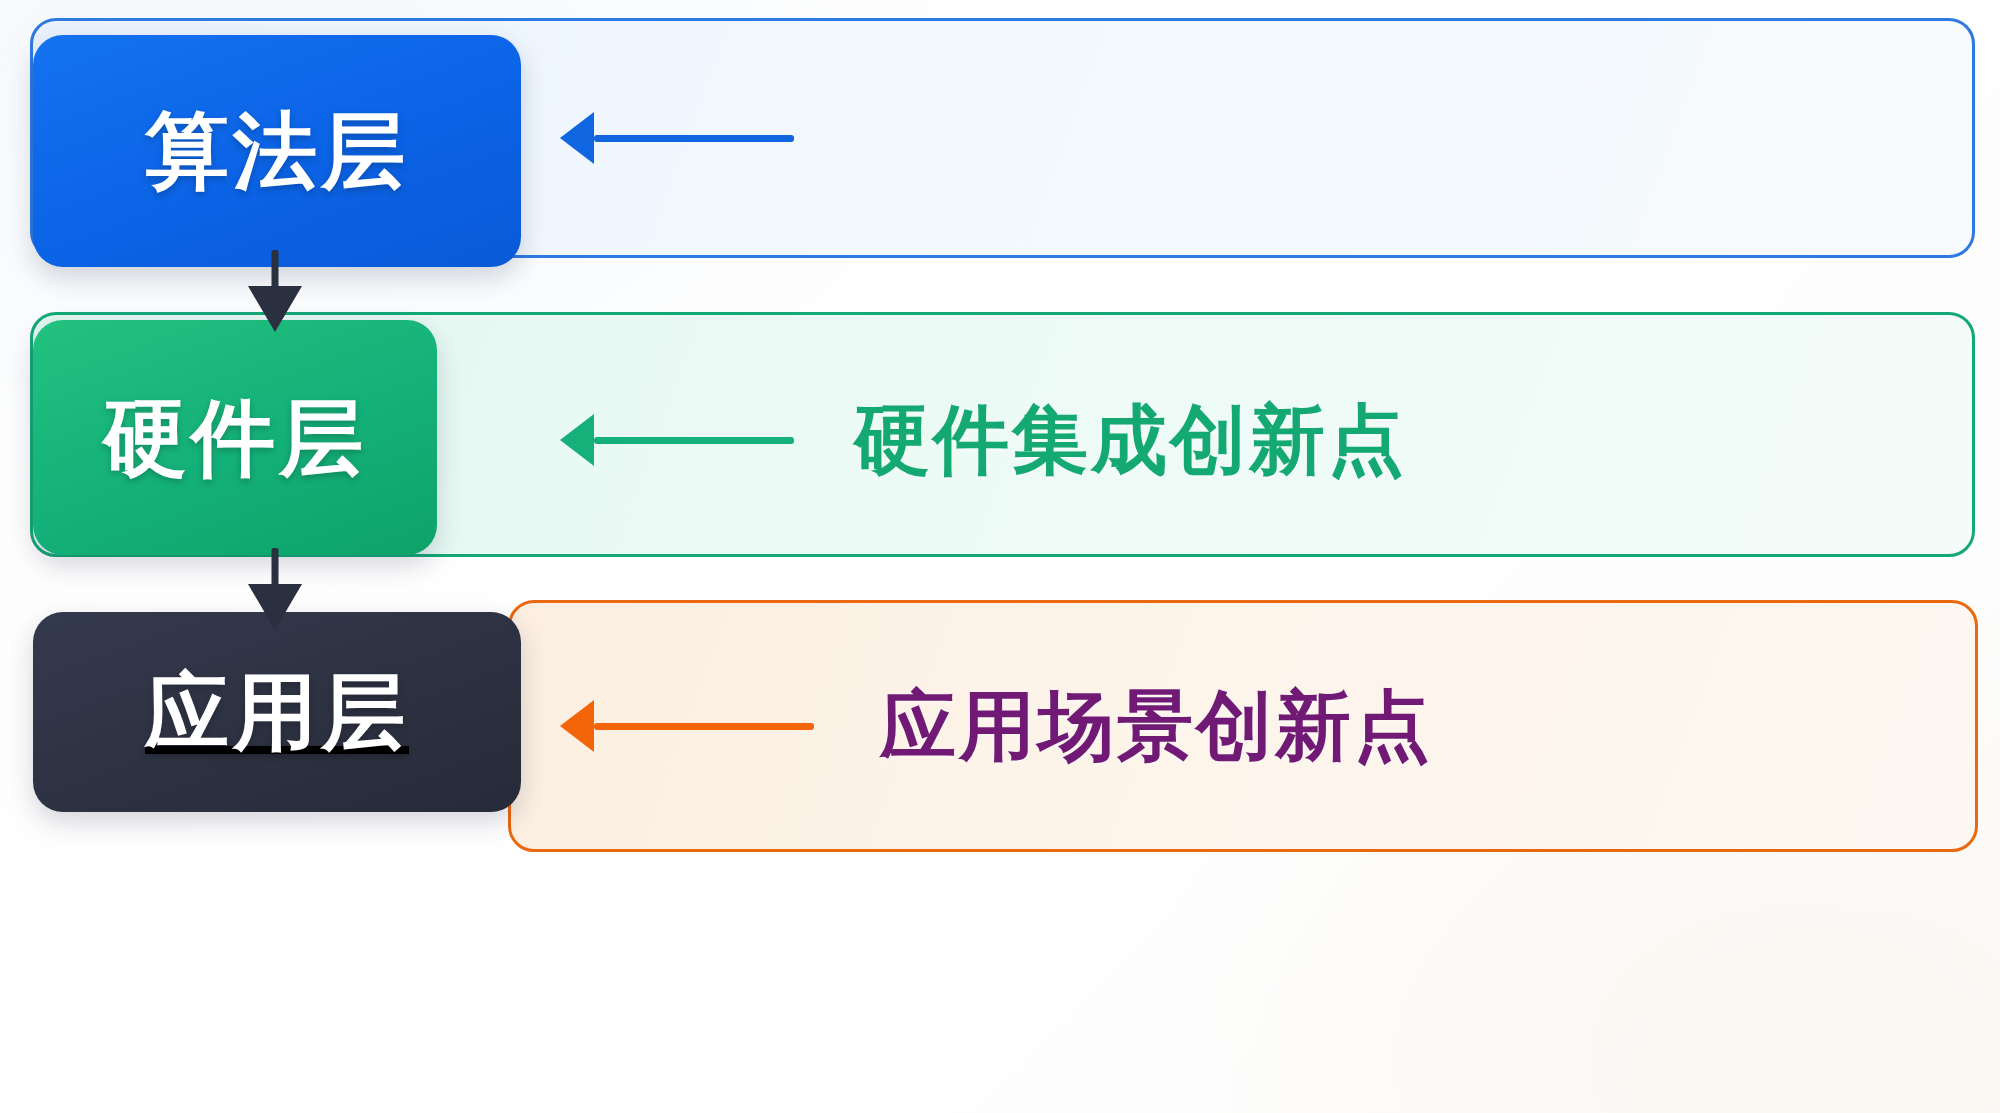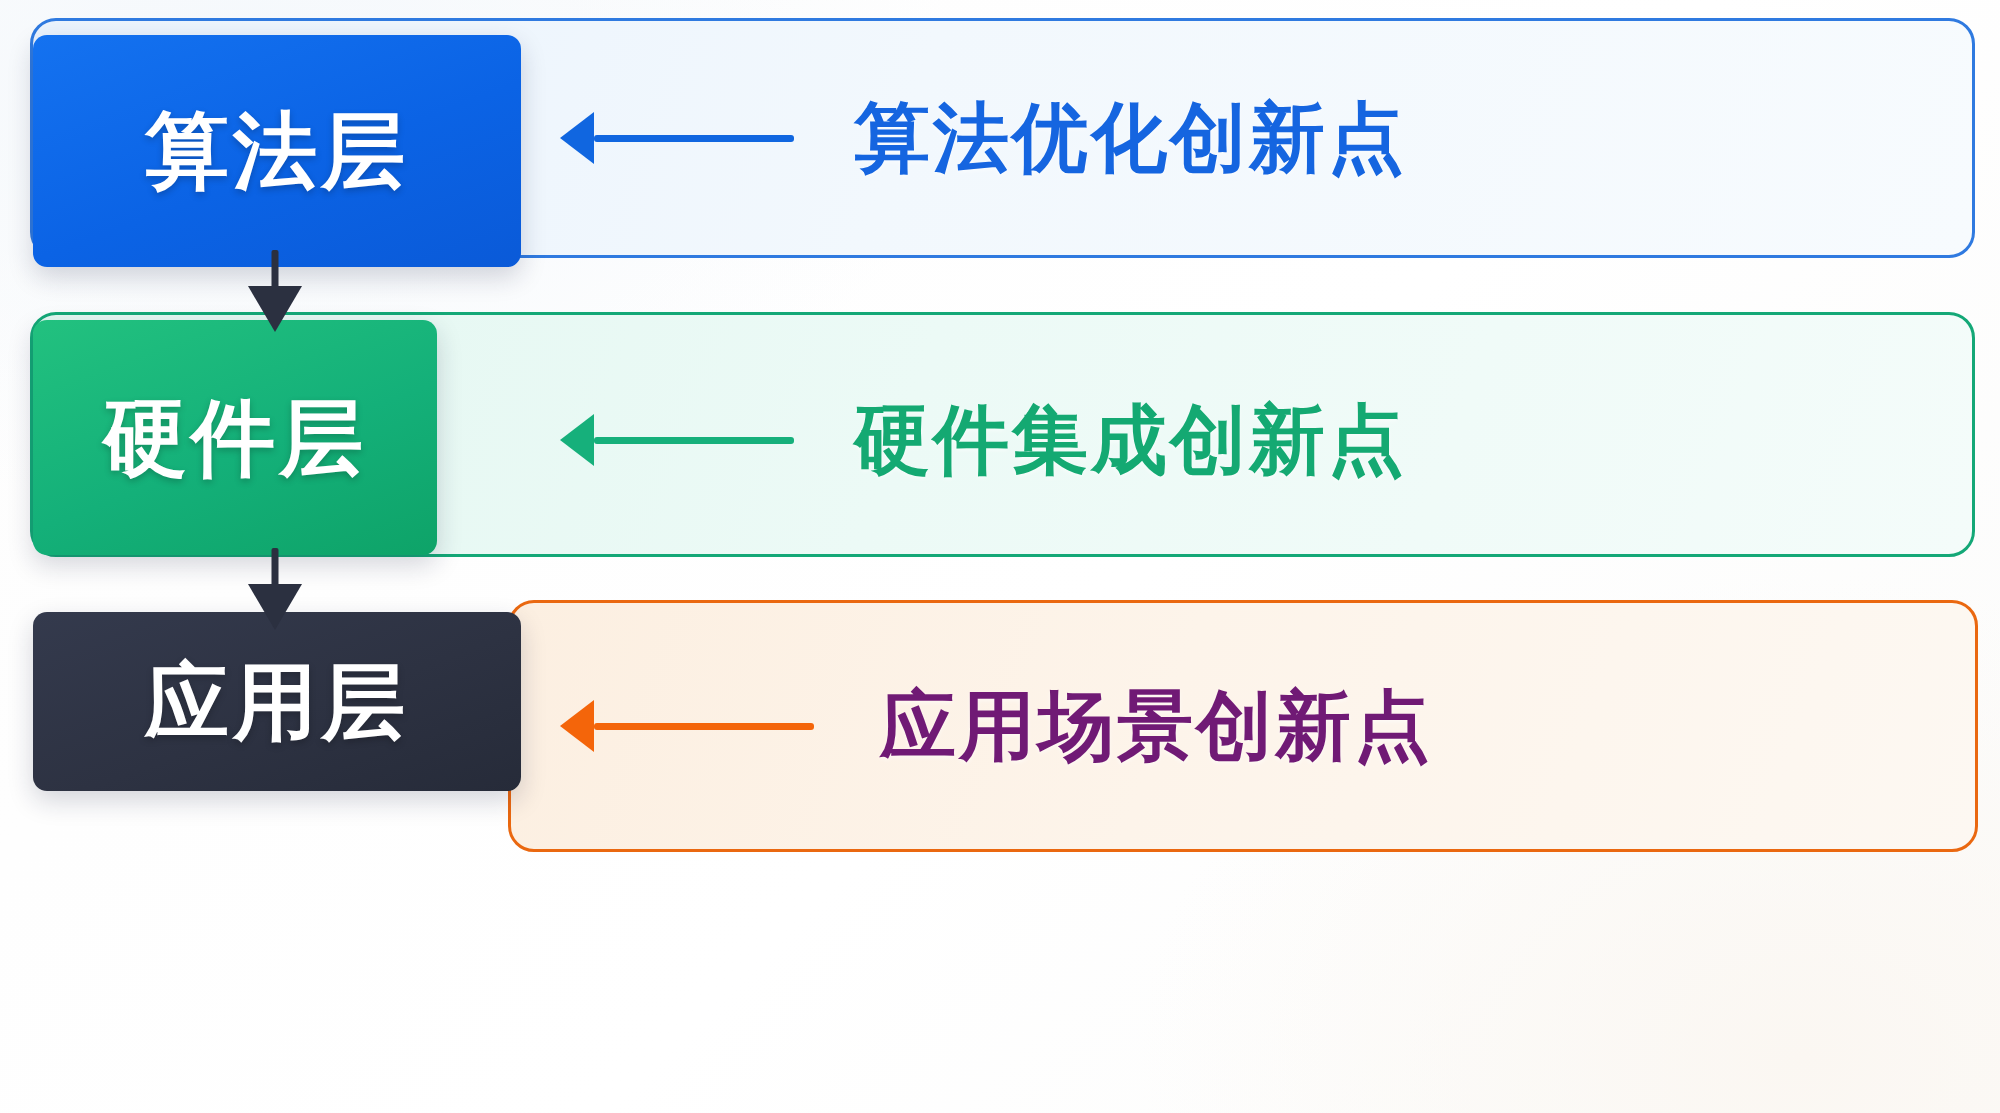--- a/index.html
+++ b/index.html
@@ -34,21 +34,21 @@
     overflow:hidden;
   }
   .panel-inner{
     position:absolute;inset:0;
     display:flex;align-items:center;
   }
 
   
   .layerbox{
     position:absolute;
-    border-radius:14px;
+    border-radius:30px;
     display:flex;align-items:center;justify-content:center;
     box-shadow:0 10px 26px rgba(20,30,60,.18);
     z-index:4;
   }
   .layerbox .lbl{
     color:#ffffff;
     font-weight:800;
     font-size:84px;
     letter-spacing:4px;
     line-height:1;
@@ -126,22 +126,23 @@
   #row-hardware .caption{color:#14a972;margin-left:60px;}
 
   
   #row-application{top:600px;height:252px;}
   #row-application .panel{
     left:508px;top:0;width:1470px;height:252px;
     border-color:#ea6810;
     background:linear-gradient(110deg,#fcefe1 0%,#fdf4ea 45%,#fdf8f2 100%);
   }
   #row-application .layerbox{
-    left:33px;top:12px;width:488px;height:179px;
+    left:33px;top:12px;width:488px;height:200px;
     background:linear-gradient(160deg,#343a4d 0%,#2d3242 55%,#262b39 100%);
+    text-decoration:underline;
   }
   #row-application .annot{left:560px;top:0;height:252px;}
   #row-application .arrow .head{border-right-color:#f4650a;}
   #row-application .arrow .shaft{background:#f4650a;width:220px;}
   #row-application .caption{color:#701a75;margin-left:66px;}
 
   
   #connector-algorithm-hardware{left:243px;top:250px;width:64px;height:82px;}
   #connector-algorithm-hardware .vshaft{height:44px;}
   #connector-hardware-application{left:243px;top:548px;width:64px;height:82px;}
@@ -157,21 +158,20 @@
   <div class="row" id="row-algorithm">
     <div class="panel">
       <div class="panel-inner"></div>
     </div>
 
     <div class="annot">
       <span class="arrow">
         <span class="head"></span>
         <span class="shaft"></span>
       </span>
-      <span class="caption">算法优化创新点</span>
     </div>
 
     <div class="layerbox">
       <span class="lbl">算法层</span>
     </div>
   </div>
 
   <div class="connector" id="connector-algorithm-hardware">
     <span class="vshaft"></span>
     <span class="vhead"></span>

